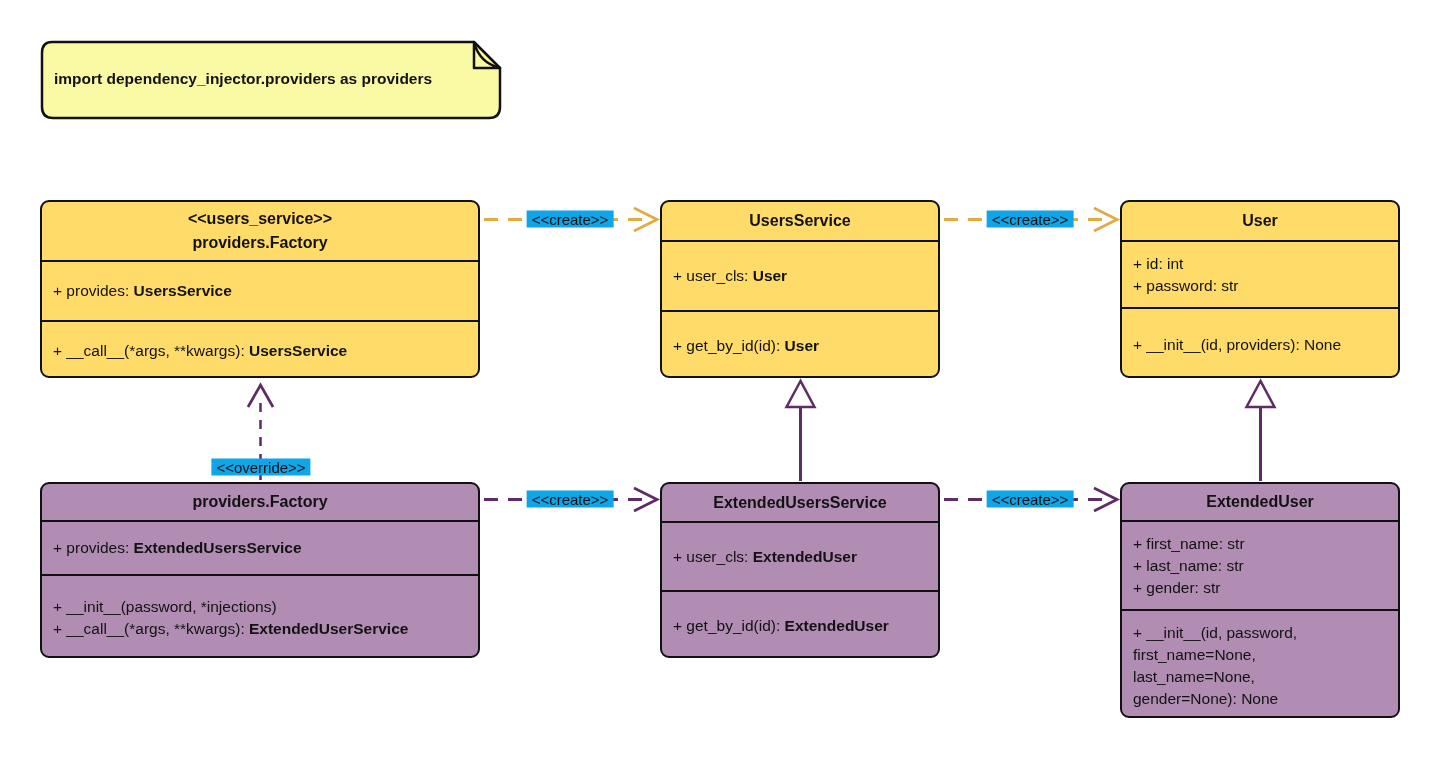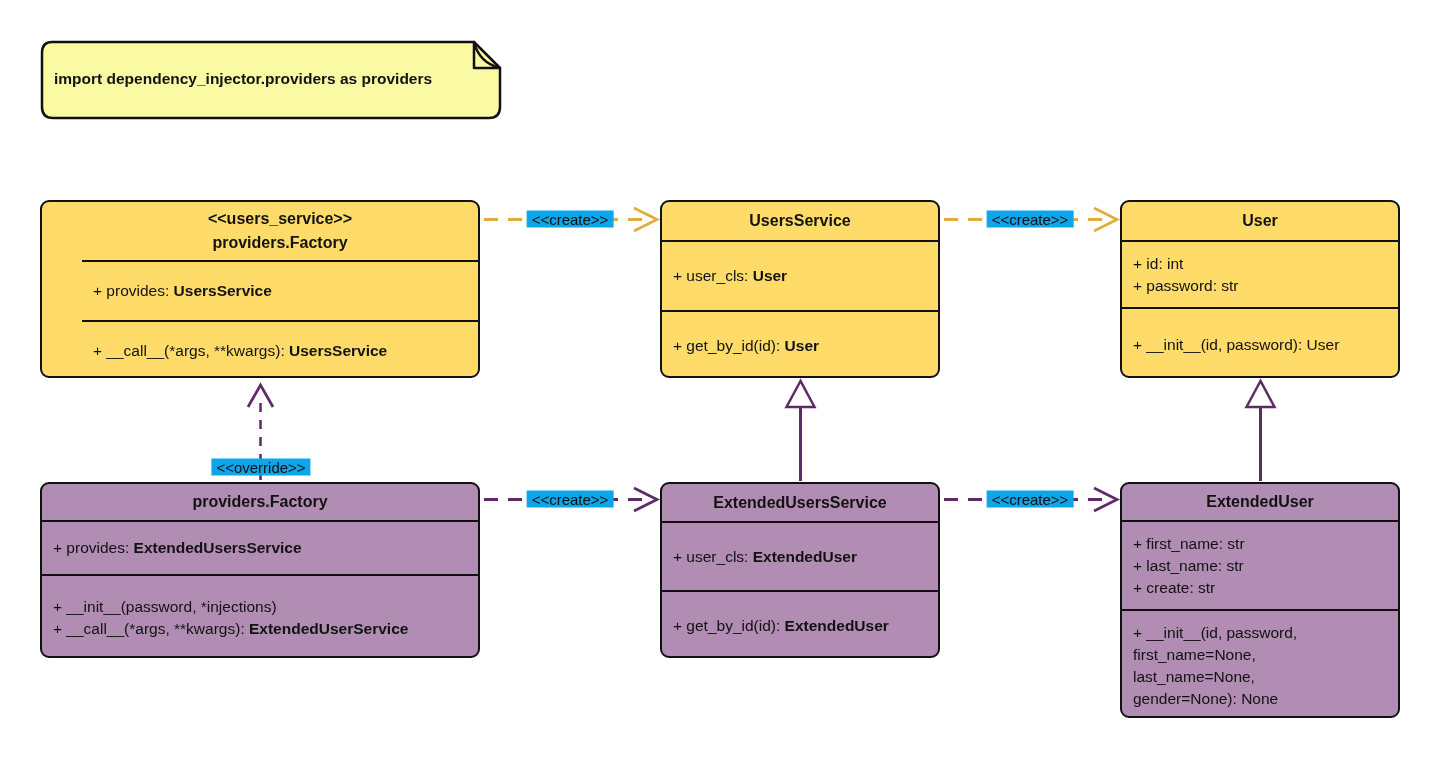--- a/index.html
+++ b/index.html
@@ -86,21 +86,21 @@
   </svg>
 
   <div class="note" style="left:40px;top:40px;width:462px;height:64px;">
     <svg width="462" height="80" viewBox="0 0 462 80">
       <path class="note-body" d="M 12 2 H 434 L 460 28 V 67 Q 460 78 449 78 H 13 Q 2 78 2 67 V 13 Q 2 2 12 2 Z"></path>
       <path class="note-fold" d="M 434 2 C 437.5 16 446 24.5 460 28 L 434 28 Z"></path>
     </svg>
     <div class="note-text">import dependency_injector.providers as providers</div>
   </div>
 
-  <div class="uml-class" style="left:40px;top:200px;width:440px;height:178px;grid-template-rows:58px 60px 60px;padding-left:40px;">
+  <div class="uml-class" style="left:40px;top:200px;width:440px;height:178px;grid-template-rows:58px 60px 60px;">
     <div class="sec header">
       <div>&lt;&lt;users_service&gt;&gt;</div>
       <div>providers.Factory</div>
     </div>
     <div class="sec body">
       <div class="line"><span>+ provides: </span><b>UsersService</b></div>
     </div>
     <div class="sec body">
       <div class="line"><span>+ __call__(*args, **kwargs): </span><b>UsersService</b></div>
     </div>
@@ -120,21 +120,21 @@
 
   <div class="uml-class" style="left:1120px;top:200px;width:280px;height:178px;grid-template-rows:38px 67px 73px;">
     <div class="sec header">
       <div>User</div>
     </div>
     <div class="sec body">
       <div class="line"><span>+ id: int</span><b></b></div>
       <div class="line"><span>+ password: str</span><b></b></div>
     </div>
     <div class="sec body">
-      <div class="line"><span>+ __init__(id, password): User</span><b></b></div>
+      <div class="line"><span>+ __init__(id, providers): None</span><b></b></div>
     </div>
   </div>
 
   <div class="uml-class purple" style="left:40px;top:482px;width:440px;height:176px;grid-template-rows:36px 54px 86px;">
     <div class="sec header">
       <div>providers.Factory</div>
     </div>
     <div class="sec body">
       <div class="line"><span>+ provides: </span><b>ExtendedUsersService</b></div>
     </div>
@@ -156,21 +156,21 @@
     </div>
   </div>
 
   <div class="uml-class purple" style="left:1120px;top:482px;width:280px;height:236px;grid-template-rows:36px 89px 111px;">
     <div class="sec header">
       <div>ExtendedUser</div>
     </div>
     <div class="sec body">
       <div class="line"><span>+ first_name: str</span><b></b></div>
       <div class="line"><span>+ last_name: str</span><b></b></div>
-      <div class="line"><span>+ create: str</span><b></b></div>
+      <div class="line"><span>+ gender: str</span><b></b></div>
     </div>
     <div class="sec body">
       <div class="line"><span>+ __init__(id, password,</span><b></b></div>
       <div class="line"><span>first_name=None,</span><b></b></div>
       <div class="line"><span>last_name=None,</span><b></b></div>
       <div class="line"><span>gender=None): None</span><b></b></div>
     </div>
   </div>
 
   <div class="edge-label" style="left:570px;top:219px;">&lt;&lt;create&gt;&gt;</div>

